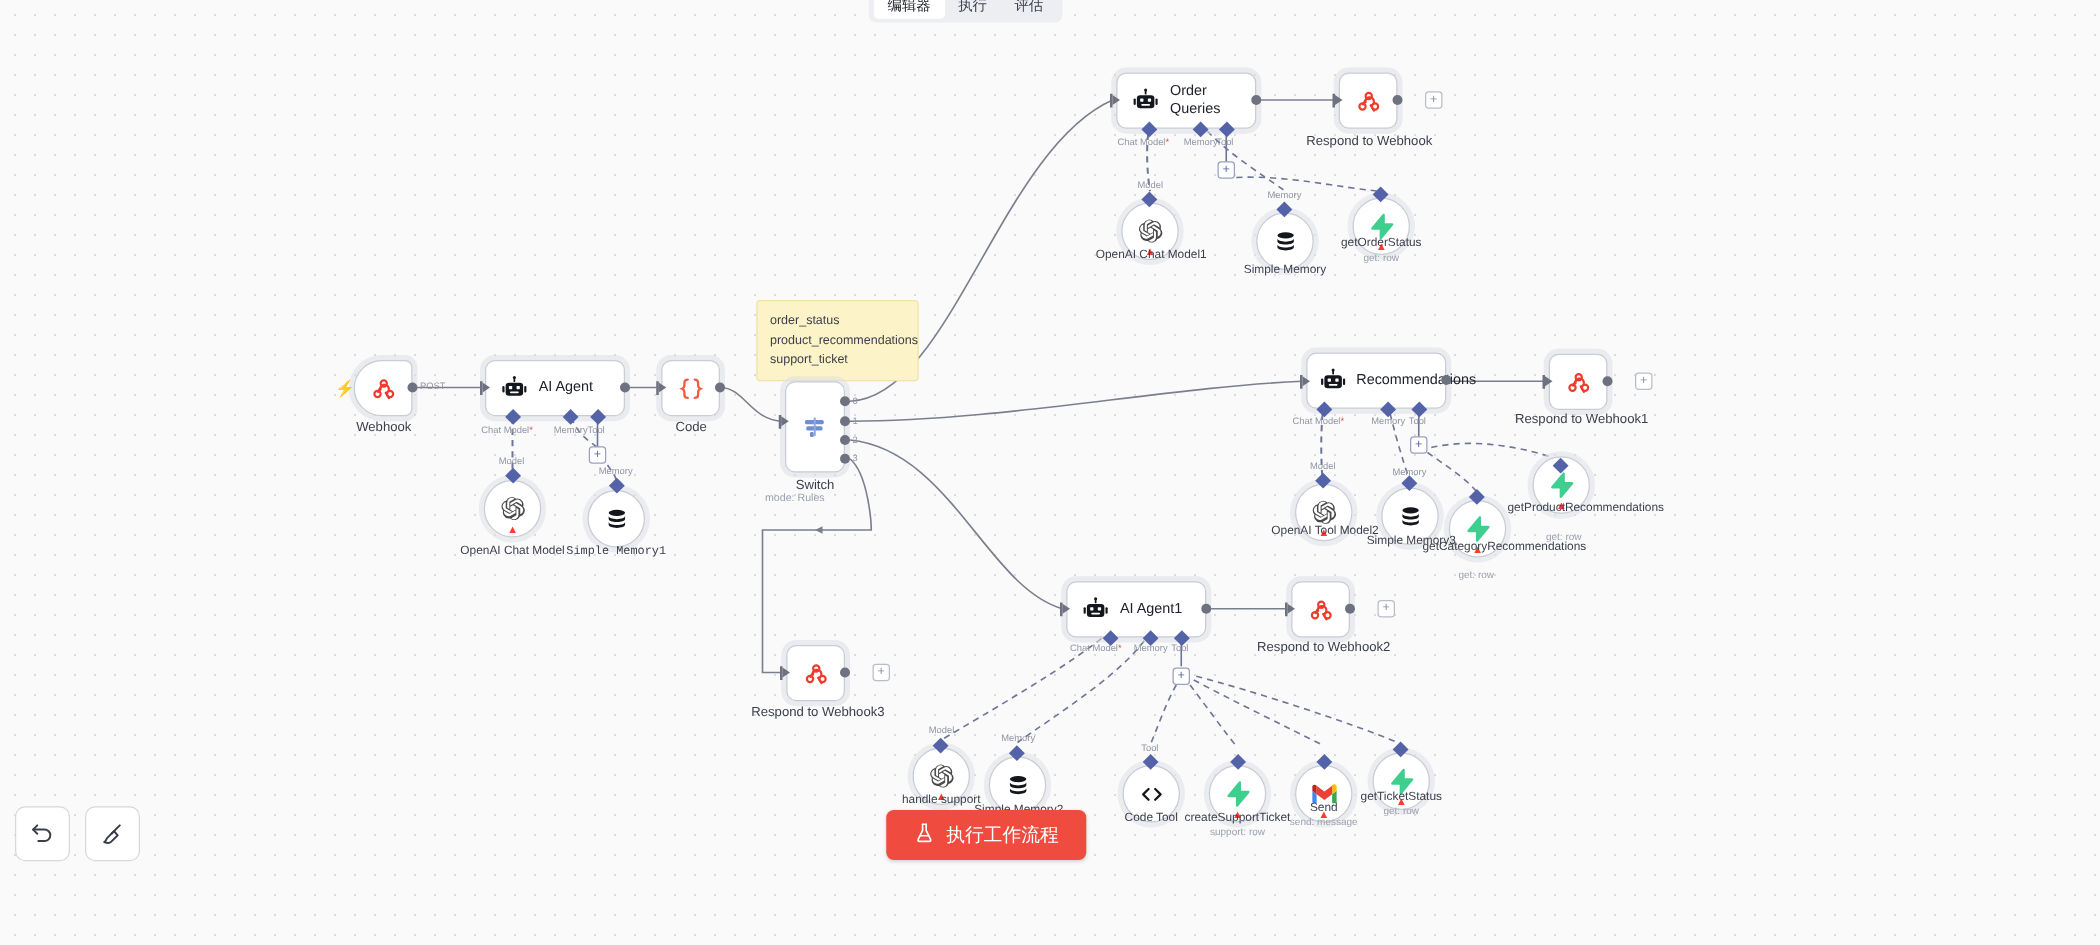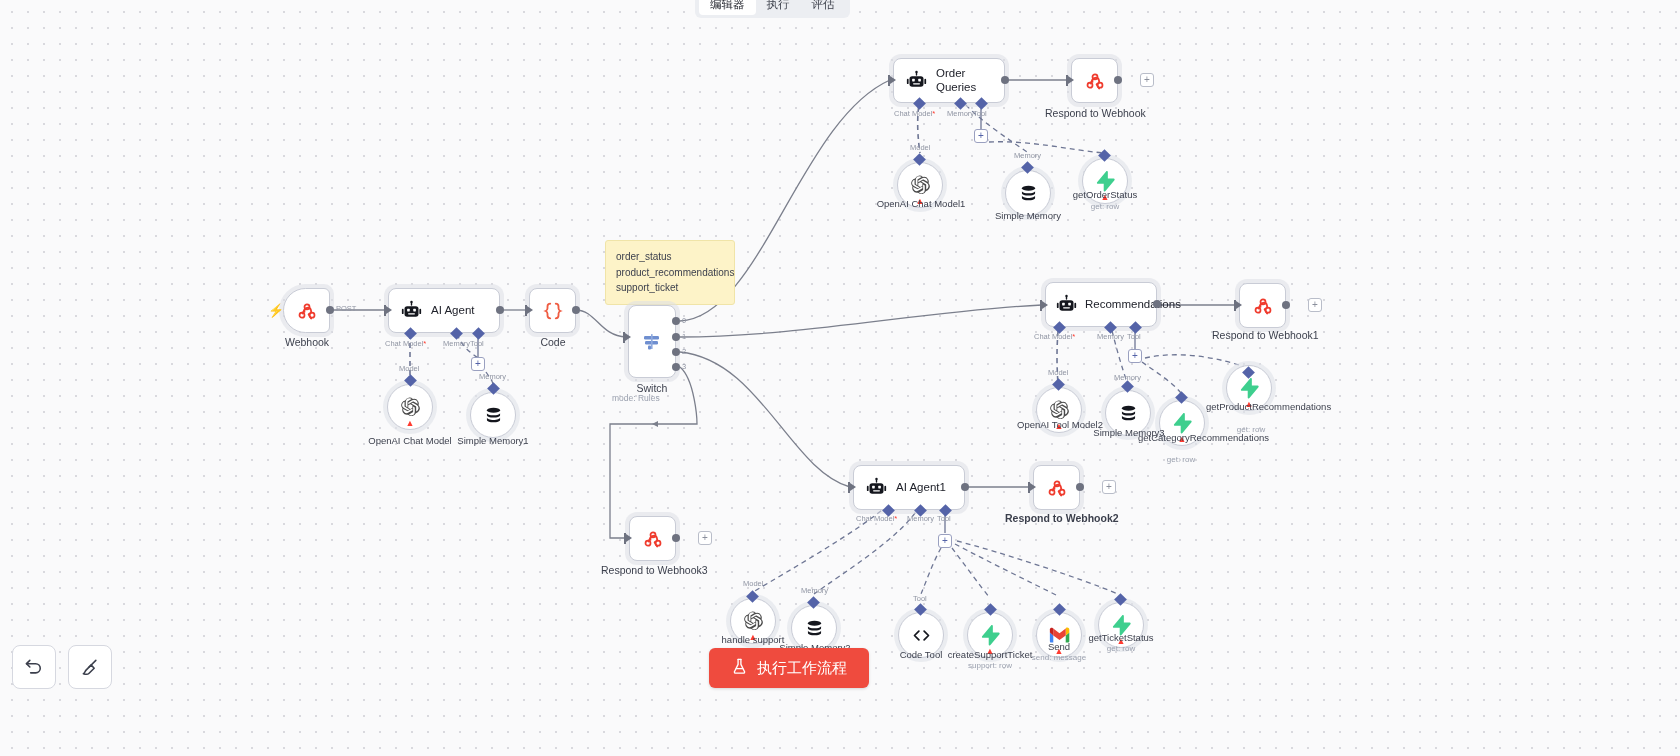--- a/index.html
+++ b/index.html
@@ -342,21 +342,21 @@
   <div class="sub-title" style="left:355px; top:436px; width:110px;">OpenAI Chat Model</div>
 
   <div class="port-diamond" style="left:489px; top:384px;"></div>
   <div class="subnode" style="left:470px; top:392px;">
     <svg width="21" height="21" viewBox="0 0 24 24" fill="#14161d">
       <ellipse cx="12" cy="6" rx="7.5" ry="2.8"></ellipse>
       <path d="M4.5 9v2.6c0 1.55 3.36 2.8 7.5 2.8s7.5-1.25 7.5-2.8V9c0 1.55-3.36 2.8-7.5 2.8S4.5 10.55 4.5 9z"></path>
       <path d="M4.5 14.4V17c0 1.55 3.36 2.8 7.5 2.8s7.5-1.25 7.5-2.8v-2.6c0 1.55-3.36 2.8-7.5 2.8s-7.5-1.25-7.5-2.8z"></path>
     </svg>
   </div>
-  <div class="sub-title" style="left:447px; top:436px; width:92px;">Simple Memory1</div>
+  <div class="sub-title" style="left:447px; top:436px; width:92px;font-family:Liberation Mono, monospace;">Simple Memory1</div>
 
   <div class="arrow-bar" style="left:525px; top:305px;"></div>
   <div class="arrow-in" style="left:527px; top:306px;"></div>
   <div class="node" style="left:529px; top:288px; width:47px; height:45px; justify-content:center;">
     <span class="nicon">
       <svg width="22" height="22" viewBox="0 0 24 24" fill="none" stroke="#ef5c42" stroke-width="2" stroke-linecap="round">
         <path d="M9 4c-2 0-3 1-3 3v2c0 1.5-.8 2.5-2 3 1.2.5 2 1.5 2 3v2c0 2 1 3 3 3"></path>
         <path d="M15 4c2 0 3 1 3 3v2c0 1.5.8 2.5 2 3-1.2.5-2 1.5-2 3v2c0 2-1 3-3 3"></path>
       </svg>
     </span>
@@ -659,21 +659,21 @@
           <path d="M14 16l3 5"></path>
           <path d="M9.5 9.6L6.5 15"></path>
         <circle cx="6" cy="17" r="3"></circle>
           <circle cx="18" cy="17" r="3"></circle>
           <circle cx="12" cy="7" r="3"></circle>
       </svg>
     </span>
   </div>
   <div class="port-dot" style="left:1076px; top:483px;"></div>
   <div class="plus-box-grey" style="left:1102px; top:480px;">+</div>
-  <div class="node-title" style="left:1005px; top:512px; width:108px;font-weight:bold;">Respond to Webhook2</div>
+  <div class="node-title" style="left:1005px; top:512px; width:108px;">Respond to Webhook2</div>
 
   <div class="arrow-bar" style="left:624px; top:533px;"></div>
   <div class="arrow-in" style="left:626px; top:534px;"></div>
   <div class="node" style="left:629px; top:516px; width:47px; height:45px; justify-content:center;">
     <span class="nicon">
       <svg width="20" height="20" viewBox="0 0 24 24" fill="none" stroke="#ef3b2d" stroke-width="2.1" stroke-linecap="round">
         <path d="M9 13a4 4 0 1 1 5 3"></path>
           <path d="M14 16l3 5"></path>
           <path d="M9.5 9.6L6.5 15"></path>
         <circle cx="6" cy="17" r="3"></circle>

